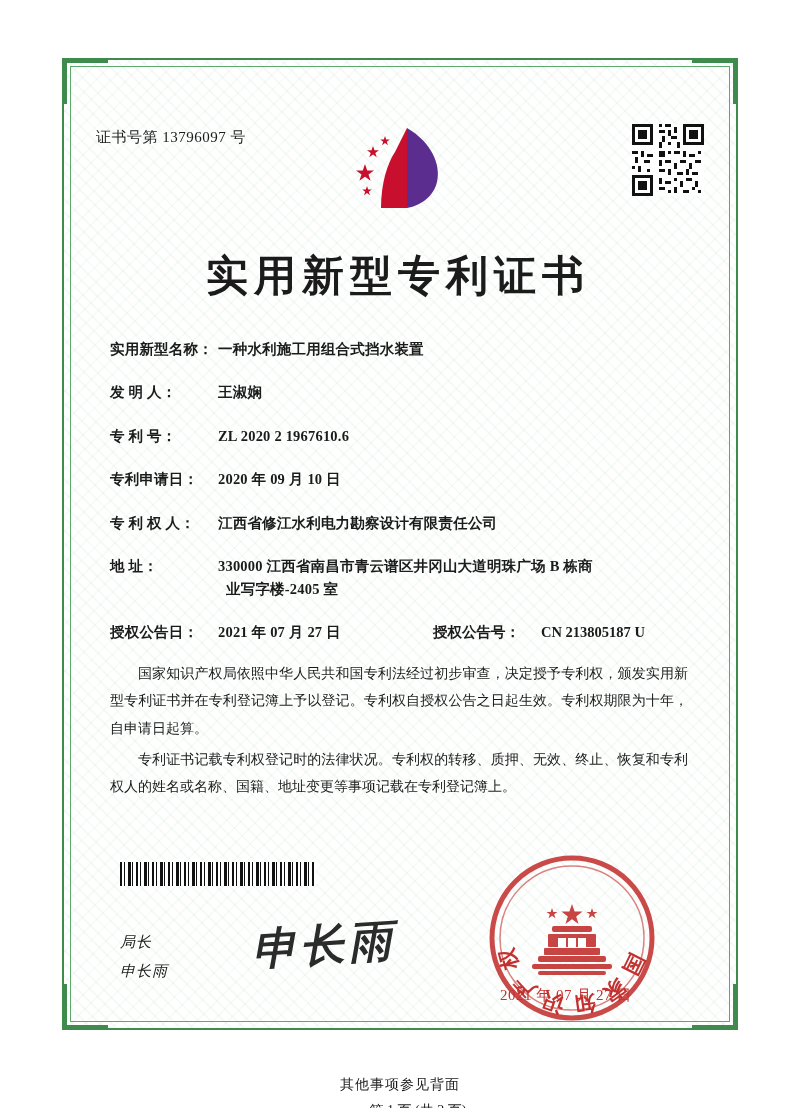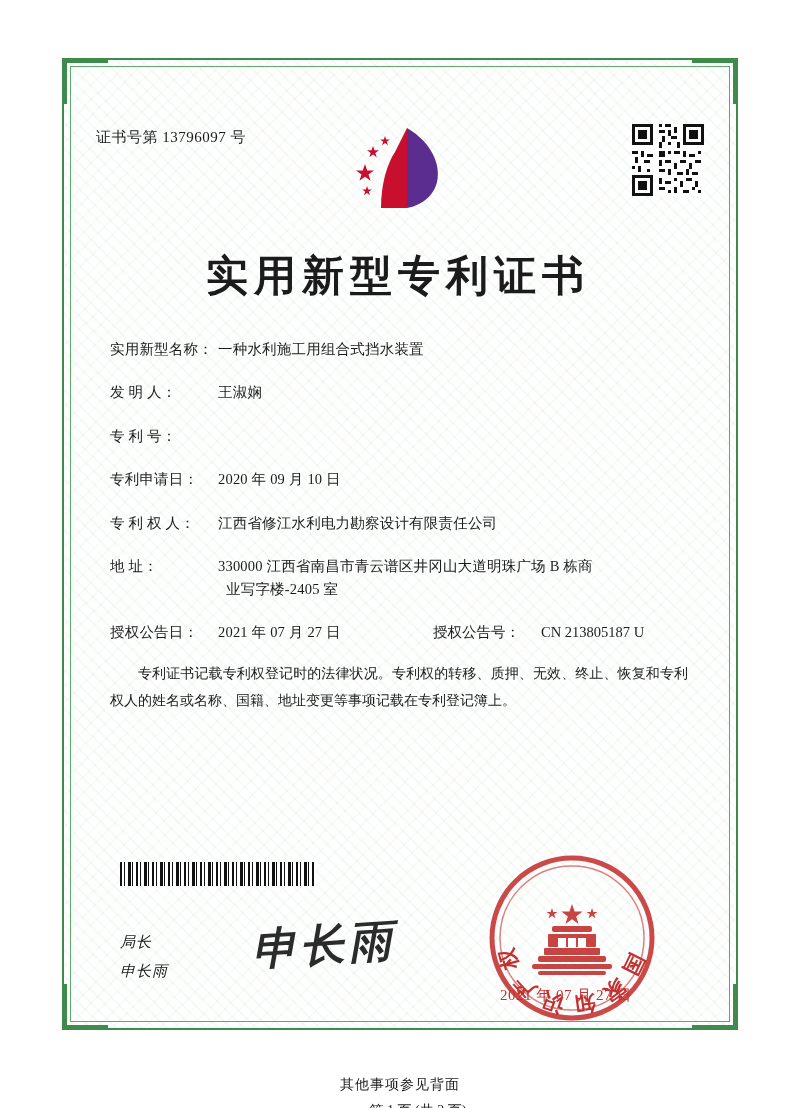--- a/index.html
+++ b/index.html
@@ -108,20 +108,21 @@
     left: 110px;
     top: 338px;
     width: 590px;
     font-size: 14.5px;
     line-height: 1.55;
   }
   .row {
     display: flex;
     align-items: flex-start;
     margin-bottom: 21px;
+    font-weight: bold;
   }
   .row .label {
     width: 108px;
     flex: none;
     white-space: nowrap;
     letter-spacing: 0.2px;
   }
   .row .value {
     flex: 1;
     letter-spacing: 0.2px;
@@ -326,20 +327,21 @@
       <span class="value">一种水利施工用组合式挡水装置</span>
     </div>
 
     <div class="row">
       <span class="label">发 明 人：</span>
       <span class="value">王淑娴</span>
     </div>
 
     <div class="row">
       <span class="label">专 利 号：</span>
+      <span class="value">ZL 2020 2 1967610.6</span>
     </div>
 
     <div class="row">
       <span class="label">专利申请日：</span>
       <span class="value">2020 年 09 月 10 日</span>
     </div>
 
     <div class="row">
       <span class="label">专 利 权 人：</span>
       <span class="value">江西省修江水利电力勘察设计有限责任公司</span>
@@ -356,20 +358,21 @@
     <div class="row two-col">
       <span class="label">授权公告日：</span>
       <span class="value">2021 年 07 月 27 日</span>
       <span class="label2">授权公告号：</span>
       <span class="value2">CN 213805187 U</span>
     </div>
 
   </div>
 
   <div class="paragraphs">
+    <p>国家知识产权局依照中华人民共和国专利法经过初步审查，决定授予专利权，颁发实用新型专利证书并在专利登记簿上予以登记。专利权自授权公告之日起生效。专利权期限为十年，自申请日起算。</p>
     <p>专利证书记载专利权登记时的法律状况。专利权的转移、质押、无效、终止、恢复和专利权人的姓名或名称、国籍、地址变更等事项记载在专利登记簿上。</p>
   </div>
 
   <div class="barcode"></div>
 
   <div class="sig-label">
     <div>局长</div>
     <div>申长雨</div>
   </div>
   <div class="sig-hand">申长雨</div>

